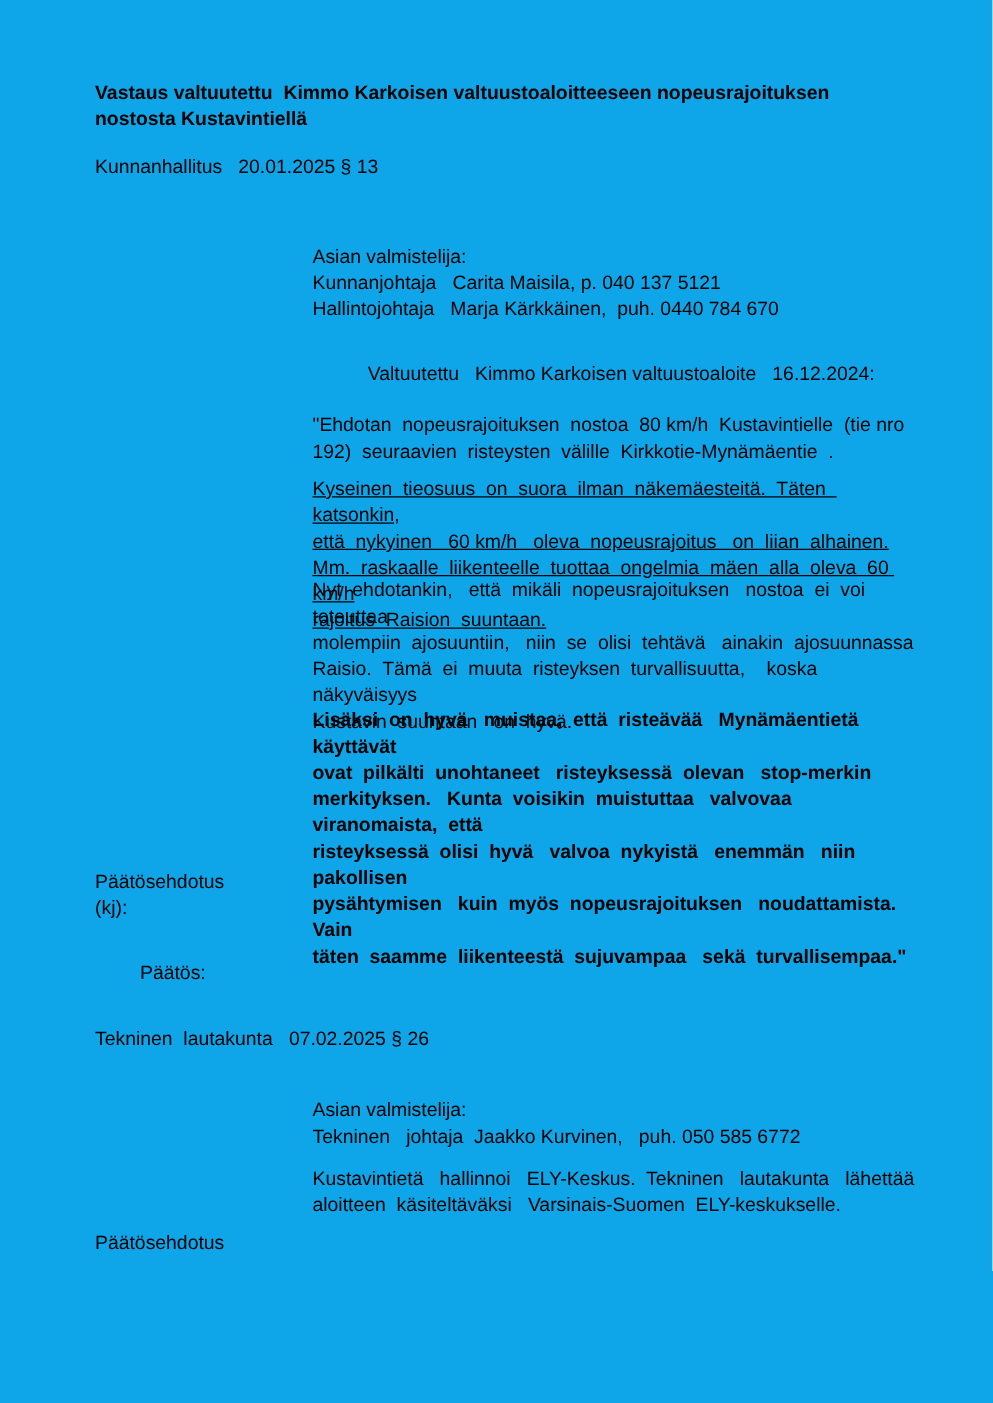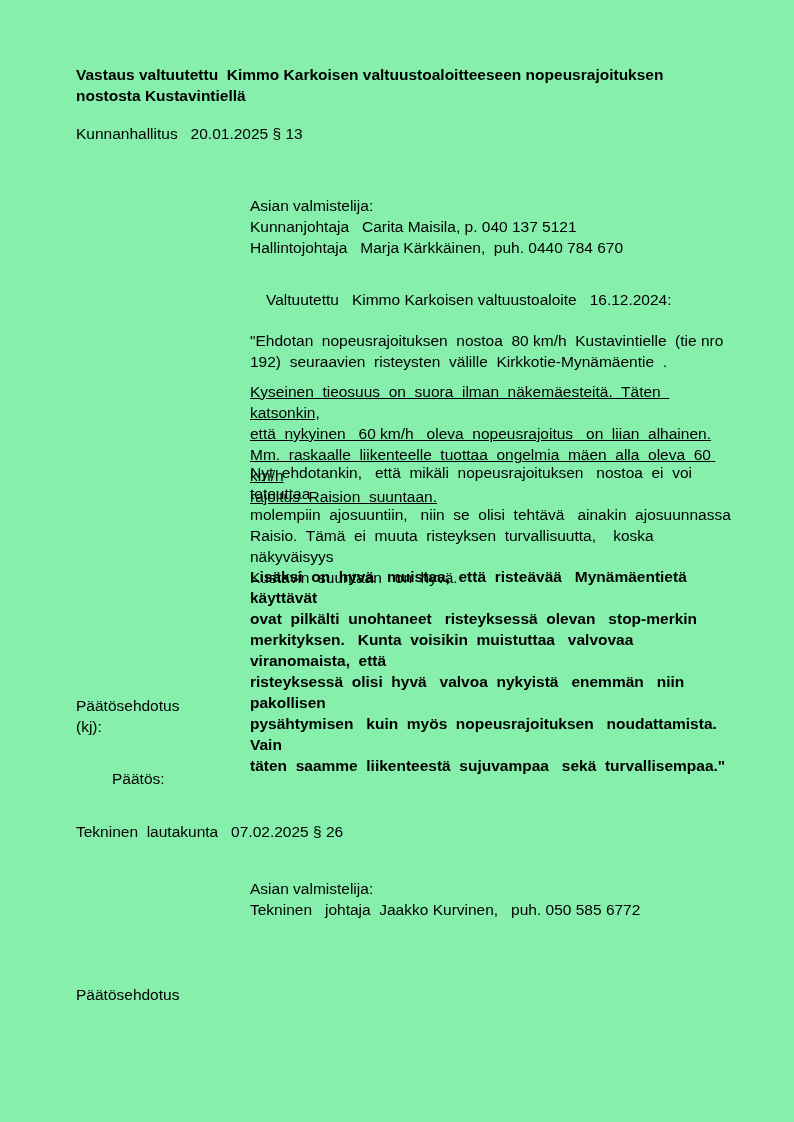--- a/index.html
+++ b/index.html
@@ -4,40 +4,40 @@
 <style>
   html, body {
     margin: 0;
     padding: 0;
     background: #ffffff;
   }
   .page {
     position: relative;
     width: 794px;
     height: 1122px;
-    background: #86efac;
+    background: #0ea5e9;
     color: #000000;
     font-family: "Liberation Sans", "DejaVu Sans", sans-serif;
     font-size: 15.5px;
     line-height: 21px;
     overflow: hidden;
   }
   .abs {
     position: absolute;
     white-space: pre-wrap;
   }
   .doc-title {
     left: 76px;
     top: 64px;
     width: 630px;
     font-weight: bold;
   }
   .s1-heading       { left: 76px;  top: 123px; text-align: center; }
   .s1-preparer      { left: 250px; top: 195px; width: 490px; }
-  .s1-init-heading  { left: 266px; top: 289px; width: 490px; }
+  .s1-init-heading  { left: 252px; top: 289px; width: 490px; text-align: center; }
   .quote-p          { width: 482px; }
   .q1 { left: 250px; top: 330px; }
   .q2 { left: 250px; top: 381px; text-decoration: underline; }
   .q3 { left: 250px; top: 462px; }
   .q4 { left: 250px; top: 566px; font-weight: bold; }
   .s1-prop-label    { left: 76px;  top: 695px; width: 160px; }
   .s1-prop-text     { left: 250px; top: 716px; width: 490px; }
   .s1-dec-label     { left: 76px;  top: 768px; width: 160px; margin-left: 36px; }
   .s1-dec-text      { left: 250px; top: 768px; width: 490px; }
   .s2-heading       { left: 76px;  top: 821px; }
@@ -86,16 +86,18 @@
 
 
   <div class="abs s1-dec-label">Päätös:</div>
 
 
   <div class="abs s2-heading">Tekninen  lautakunta   07.02.2025 § 26</div>
 
   <div class="abs s2-preparer">Asian valmistelija:
 Tekninen   johtaja  Jaakko Kurvinen,   puh. 050 585 6772</div>
 
+  <div class="abs s2-body">Kustavintietä   hallinnoi   ELY-Keskus.  Tekninen   lautakunta   lähettää
+aloitteen  käsiteltäväksi   Varsinais-Suomen  ELY-keskukselle.</div>
 
   <div class="abs s2-prop-label">Päätösehdotus</div>
 
 </div>
 
 </body></html>

